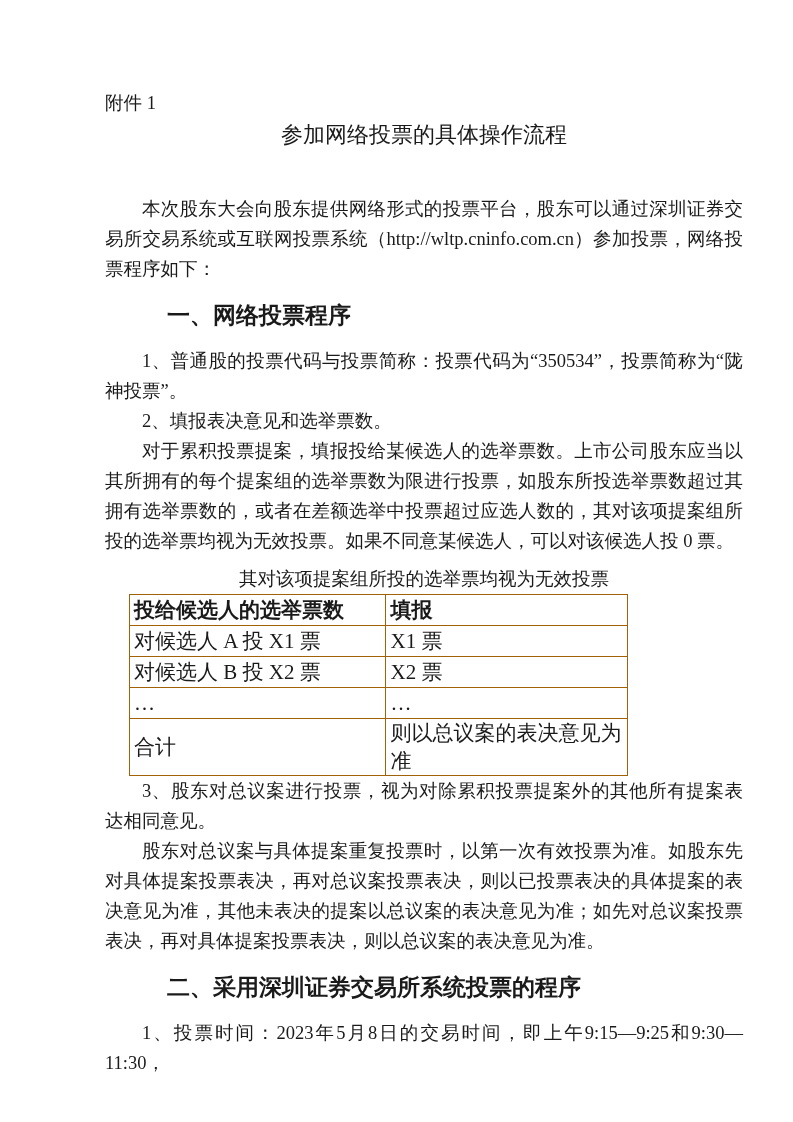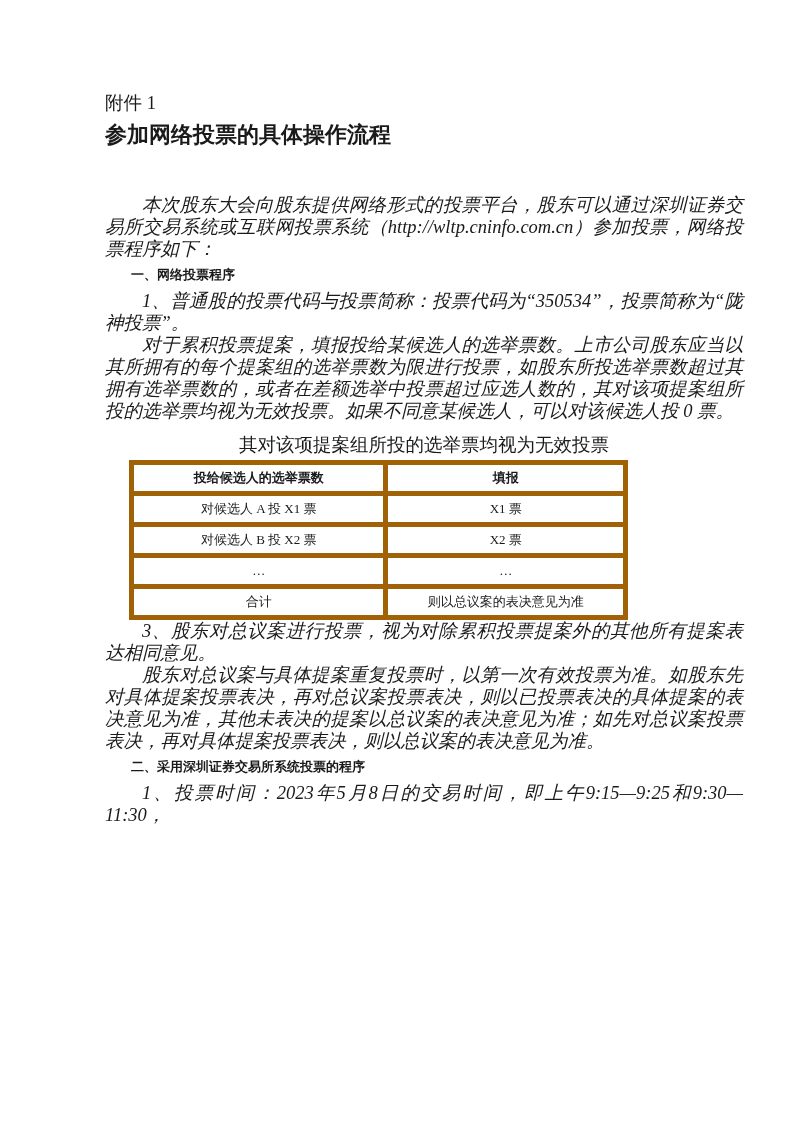--- a/index.html
+++ b/index.html
@@ -14,62 +14,61 @@
     padding: 88px 50px 0 105px;
     font-family: "Liberation Serif", "DejaVu Serif", serif;
     overflow: hidden;
   }
   .attachment {
     font-size: 18.5px;
     line-height: 30px;
   }
   .doc-title {
     font-family: "Liberation Sans", "DejaVu Sans", sans-serif;
-    font-weight: 700;
+    font-weight: 400;
     font-size: 22px;
     line-height: 30px;
-    text-align: left;
+    text-align: center;
     margin: 2px 0 44px 0;
   }
   p.body {
     font-size: 18.5px;
-    line-height: 22px;
+    line-height: 30px;
     margin: 0;
     text-align: justify;
-    font-style: italic;
   }
   .indent { text-indent: 2em; }
   h2.heading {
     font-family: "Liberation Sans", "DejaVu Sans", sans-serif;
     font-weight: 700;
-    font-size: 13px;
+    font-size: 23px;
     line-height: 30px;
-    margin: 0;
+    margin: 16px;
     text-indent: 2em;
     text-align: left;
   }
   .table-caption {
     font-size: 18.5px;
     line-height: 30px;
     text-align: center;
     margin-top: 8px;
   }
   table.vote-table {
     border-collapse: collapse;
     table-layout: fixed;
     width: 499px;
     margin-left: 24px;
   }
   table.vote-table th,
   table.vote-table td {
-    border: 5px solid #a16207;
+    border: 1px solid #a16207;
     height: 31px;
-    text-align: center;
+    text-align: left;
     vertical-align: middle;
-    font-size: 13px;
+    font-size: 21px;
     padding: 0 4px;
   }
   table.vote-table th {
     font-family: "Liberation Sans", "DejaVu Sans", sans-serif;
     font-weight: 700;
   }
   table.vote-table td {
     font-weight: 400;
   }
   .after-table { margin-top: 7px; }
@@ -82,20 +81,21 @@
   <div class="attachment">附件 1</div>
 
   <h1 class="doc-title">参加网络投票的具体操作流程</h1>
 
   <p class="body indent">本次股东大会向股东提供网络形式的投票平台，股东可以通过深圳证券交易所交易系统或互联网投票系统（http://wltp.cninfo.com.cn）参加投票，网络投票程序如下：</p>
 
   <h2 class="heading">一、网络投票程序</h2>
 
   <p class="body indent">1、普通股的投票代码与投票简称：投票代码为“350534”，投票简称为“陇神投票”。</p>
 
+  <p class="body indent">2、填报表决意见和选举票数。</p>
 
 
   <p class="body indent">对于累积投票提案，填报投给某候选人的选举票数。上市公司股东应当以其所拥有的每个提案组的选举票数为限进行投票，如股东所投选举票数超过其拥有选举票数的，或者在差额选举中投票超过应选人数的，其对该项提案组所投的选举票均视为无效投票。如果不同意某候选人，可以对该候选人投 0 票。</p>
 
   <div class="table-caption">其对该项提案组所投的选举票均视为无效投票</div>
 
   <table class="vote-table">
     <colgroup>
       <col style="width:51.5%">
       <col style="width:48.5%">

